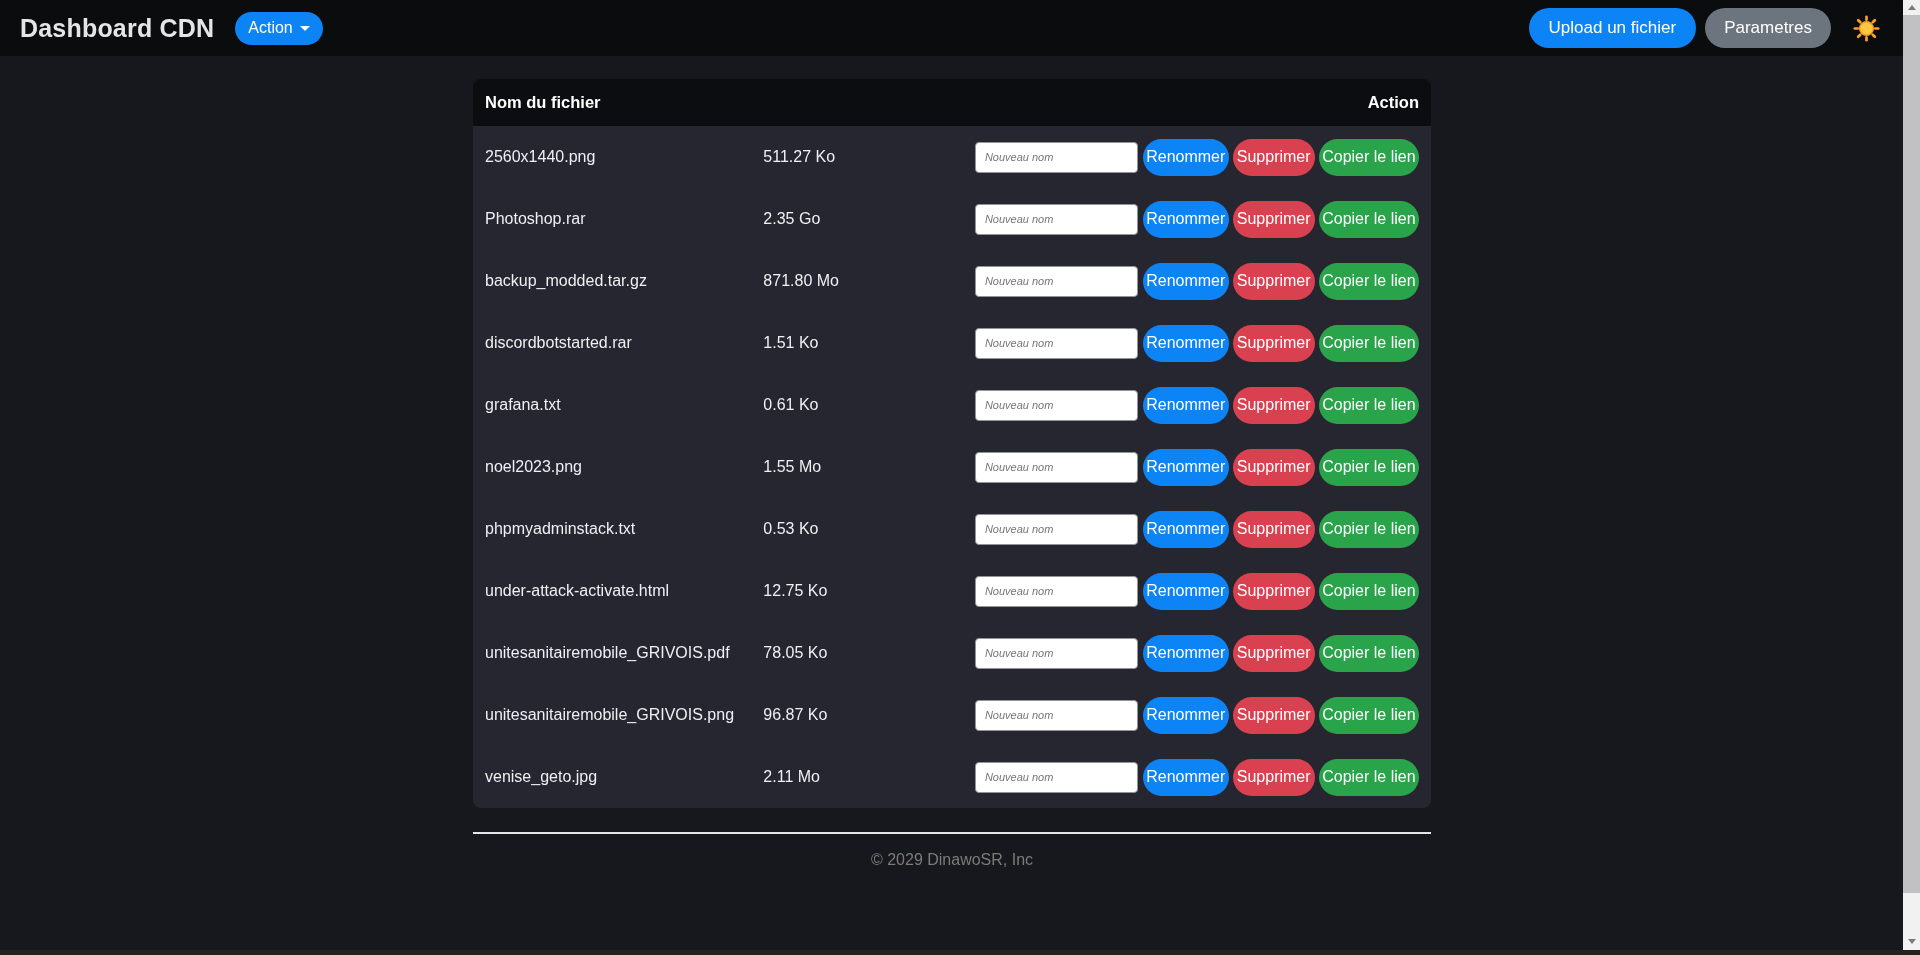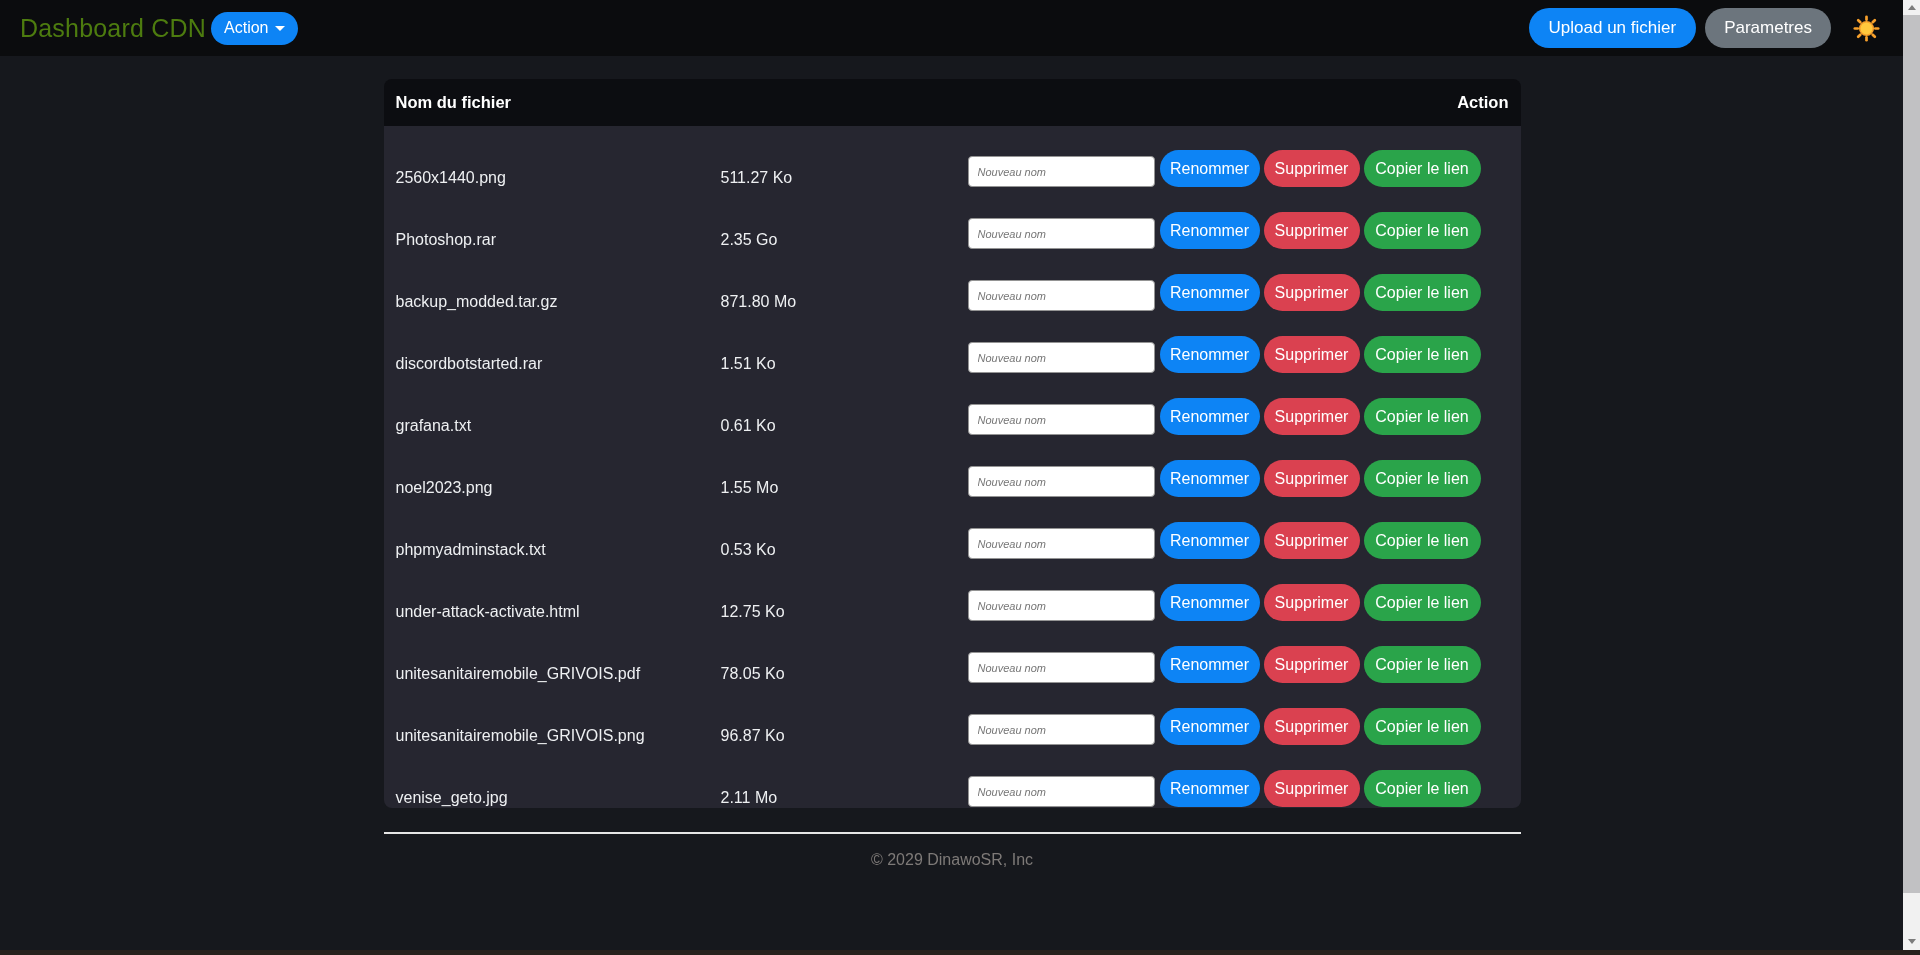--- a/index.html
+++ b/index.html
@@ -10,21 +10,21 @@
     position: relative;
   }
 
   
   .navbar {
     position:absolute; top:0; left:0; width:1920px; height:56px;
     background: var(--navbar_bg, #0b0c0e);
     display:flex; align-items:center;
     padding:0 40px 0 20px;
   }
-  .brand { color:#4d7c0f; font-size:25px; font-weight:400; letter-spacing:0.2px; margin-right:5px; }
+  .brand { color:#e5e5e5; font-size:25px; font-weight:700; letter-spacing:0.2px; margin-right:21px; }
   .btn { border:none; color:#fff; cursor:pointer; font-family:inherit; white-space:nowrap; }
   .btn-filtre {
     height:33px; padding:0 13px; border-radius:17px;
     background: var(--primary, #0d84f5); font-size:16px;
     display:flex; align-items:center; gap:7px;
   }
   .caret-down {
     width:0; height:0; display:inline-block;
     border-left:5px solid transparent; border-right:5px solid transparent;
     border-top:5px solid #fff;
@@ -35,32 +35,32 @@
     background: var(--primary, #0d84f5); font-size:17px; margin-right:9px;
   }
   .btn-settings {
     height:40px; padding:0 19px; border-radius:20px;
     background: var(--secondary, #6c757d); font-size:17px;
   }
   .theme-toggle { margin-left:22px; background:none; border:none; cursor:pointer; display:flex; align-items:center; }
 
   
   .main-area { position:absolute; top:56px; left:0; width:1904px; }
-  .content { width:1137px; margin:23px auto 0; }
+  .content { width:958px; margin:23px auto 0; }
   .file-table { border-radius:8px; overflow:hidden; }
   .thead {
     height:47px; background: var(--header_bg, #0c0d11);
     display:flex; align-items:center; padding:0 12px;
     color:#fff; font-weight:bold; font-size:16.5px;
   }
   .th-name { width:325px; }
   .th-size { flex:1; }
   .th-action { margin-left:auto; }
   .tbody { background: var(--row_bg, #262630); }
-  .trow { height:62px; display:flex; align-items:flex-end; padding:1px 12px; }
+  .trow { height:62px; display:flex; align-items:center; padding:1px 12px; }
   .cell-name { width:325px; color:#eef0f2; font-size:16px; }
   .cell-size { width:247px; color:#eef0f2; font-size:16px; }
   .rename-input {
     width:187px; height:31px; border:1px solid #949494; border-radius:4px;
     padding:0 9px; font-size:11px; font-family:inherit; color:#b91c1c; background:#fff;font-style:italic;
   }
   .rename-input::placeholder { color:#767676; }
   .row-btn { height:37px; border-radius:19px; font-size:16px; }
   .btn-rename { width:100px; margin-left:5px; background: var(--primary, #0d84f5); }
   .btn-delete { width:96px;  margin-left:4px; background: var(--danger, #da4150); }

